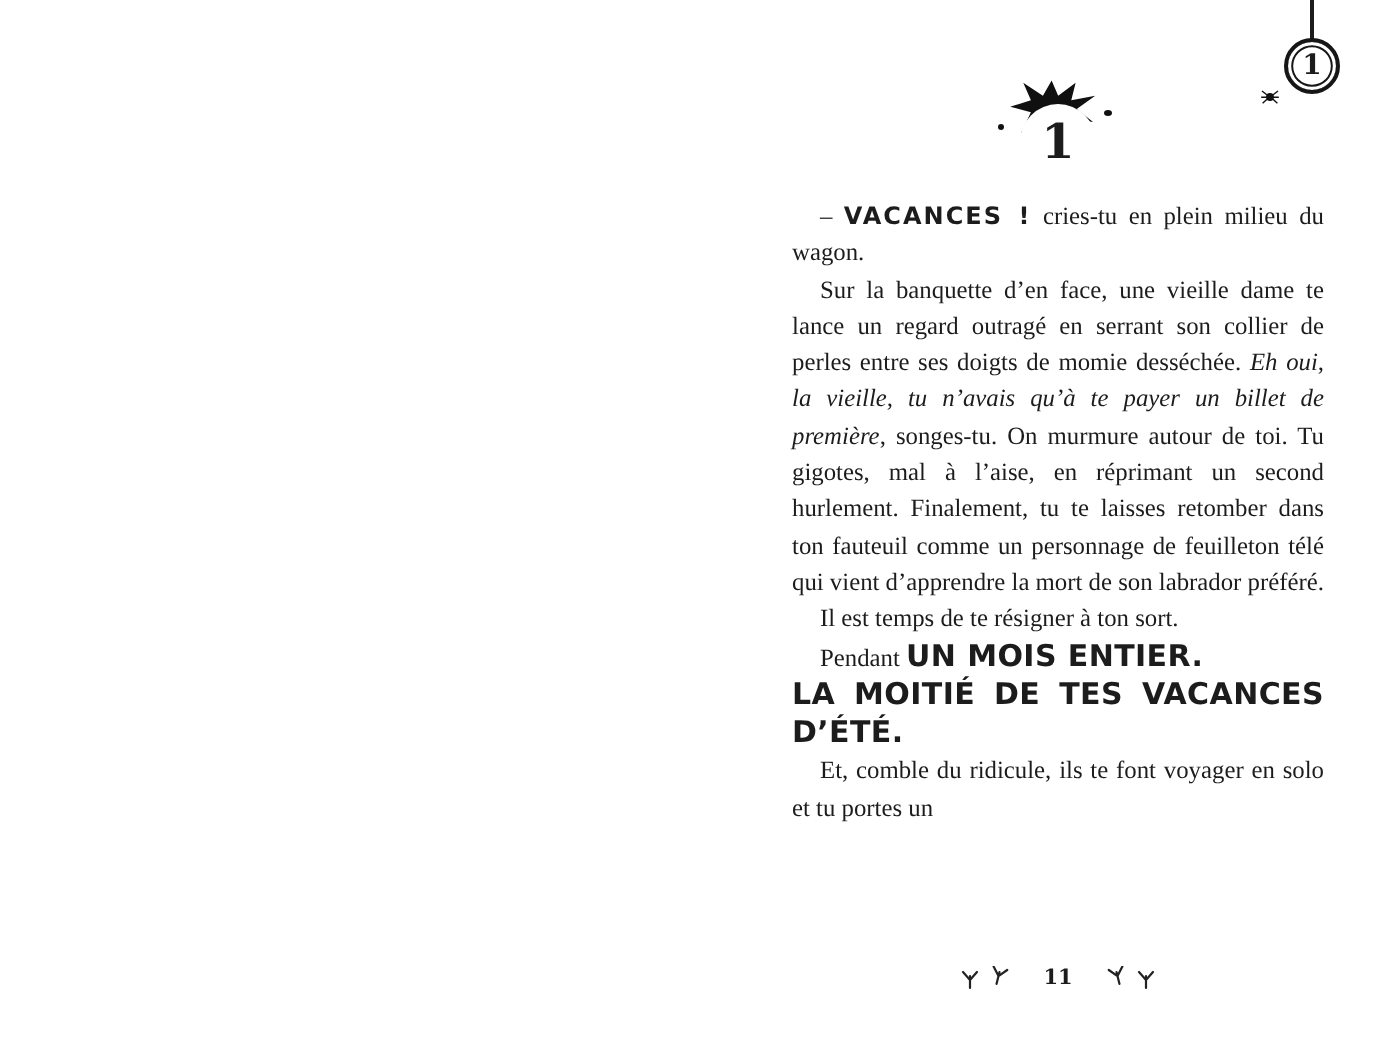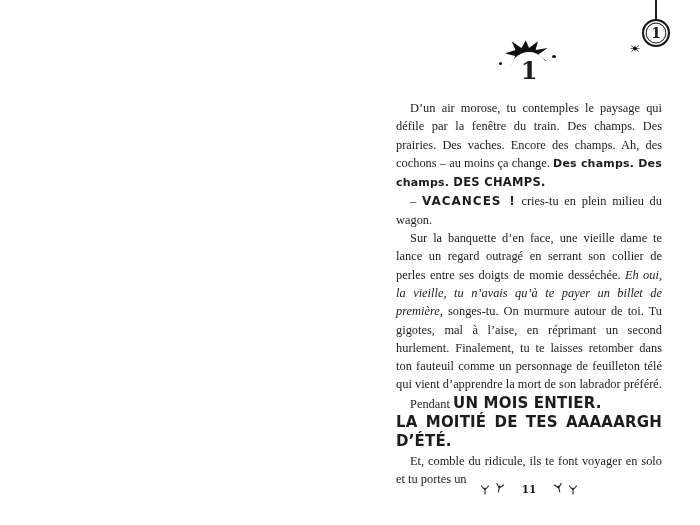--- a/index.html
+++ b/index.html
@@ -71,29 +71,29 @@
         <path fill="#101010" d="M20 2 L23 9 L31 3 L29 11 L40 9 L31.5 15 L39 21 L28.5 19.5 L31 28 L22 22 L18 30 L14.5 21 L6 26 L10.5 16.5 L1 14 L10.5 11 L7 3 L16 9 Z"></path>
       </svg>
       <span class="dot dot1"></span>
       <span class="dot dot2"></span>
       <div class="chapter-circle">
         <span class="chapter-num">1</span>
       </div>
     </div>
 
     <div class="text-block">
-      <p><span>D’un air morose, tu contemples le paysage qui défile par la fenêtre du train. Des champs. Des prairies. Des vaches. Encore des champs. Ah, des cochons – au moins ça change. </span><span class="hand">Des champs. Des champs. </span><span class="hand-caps">DES CHAMPS.</span></p>
 
       <p><span>– </span><span class="grunge">VACANCES !</span><span> cries-tu en plein milieu du wagon.</span></p>
 
       <p><span>Sur la banquette d’en face, une vieille dame te lance un regard outragé en serrant son collier de perles entre ses doigts de momie desséchée. </span><span class="think">Eh oui, la vieille, tu n’avais qu’à te payer un billet de première</span><span>, songes-tu. On murmure autour de toi. Tu gigotes, mal à l’aise, en réprimant un second hurlement. Finalement, tu te laisses retomber dans ton fauteuil comme un personnage de feuilleton télé qui vient d’apprendre la mort de son labrador préféré.</span></p>
 
+      <p><span>Il est temps de te résigner à ton sort.</span></p>
 
 
-      <p><span>Pendant </span><span class="big-bold">UN MOIS ENTIER.</span><br><span class="big-bold">LA MOITIÉ DE TES AAAAARGH D’ÉTÉ.</span></p>
+      <p><span>Pendant </span><span class="big-bold">UN MOIS ENTIER.</span><br><span class="big-bold">LA MOITIÉ DE TES VACANCES D’ÉTÉ.</span></p>
 
       <p><span>Et, comble du ridicule, ils te font voyager en solo et tu portes un </span></p>
     </div>
 
     <div class="footer">
       <svg width="26" height="12" viewBox="0 0 26 12">
         <g stroke="#222" stroke-width="1.1" fill="none" stroke-linecap="round">
           <path d="M5 11 L5 5 M5 7 L1.5 3 M5 7 L8.5 3"></path>
           <path d="M19 9 L19 3 M19 5 L15.5 1 M19 5 L22.5 1" transform="rotate(14 19 6)"></path>
         </g>

